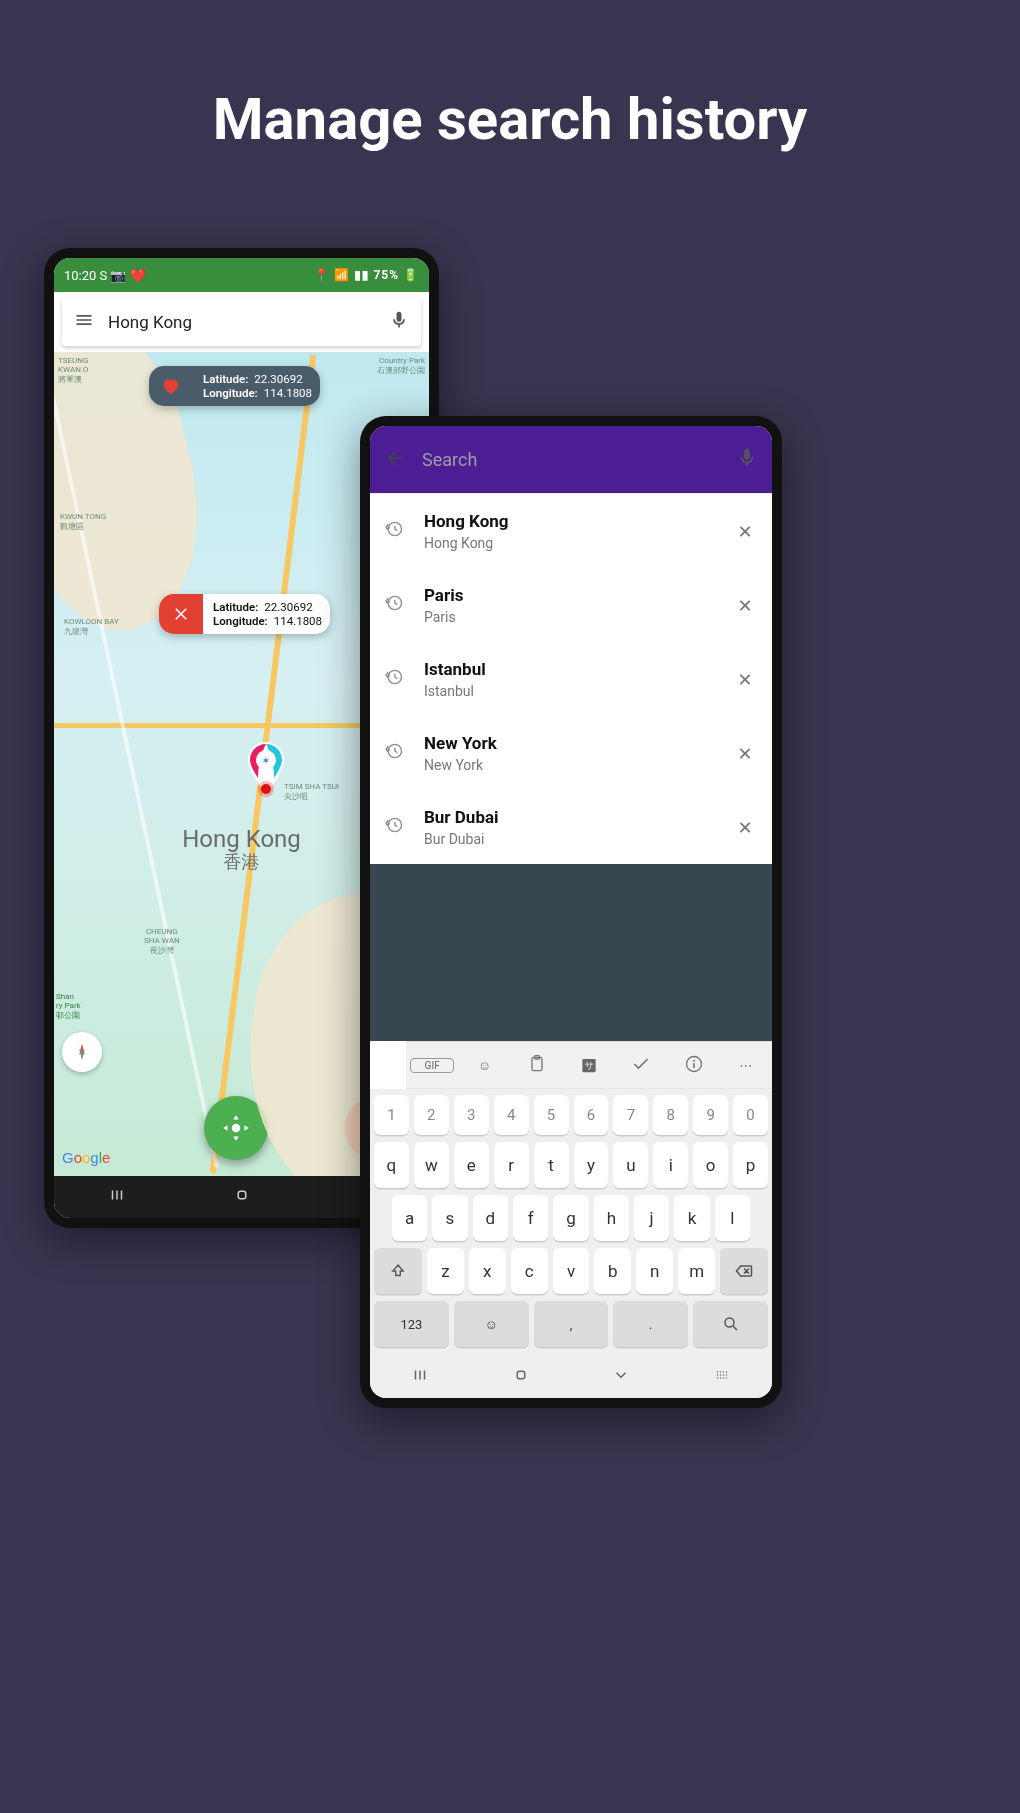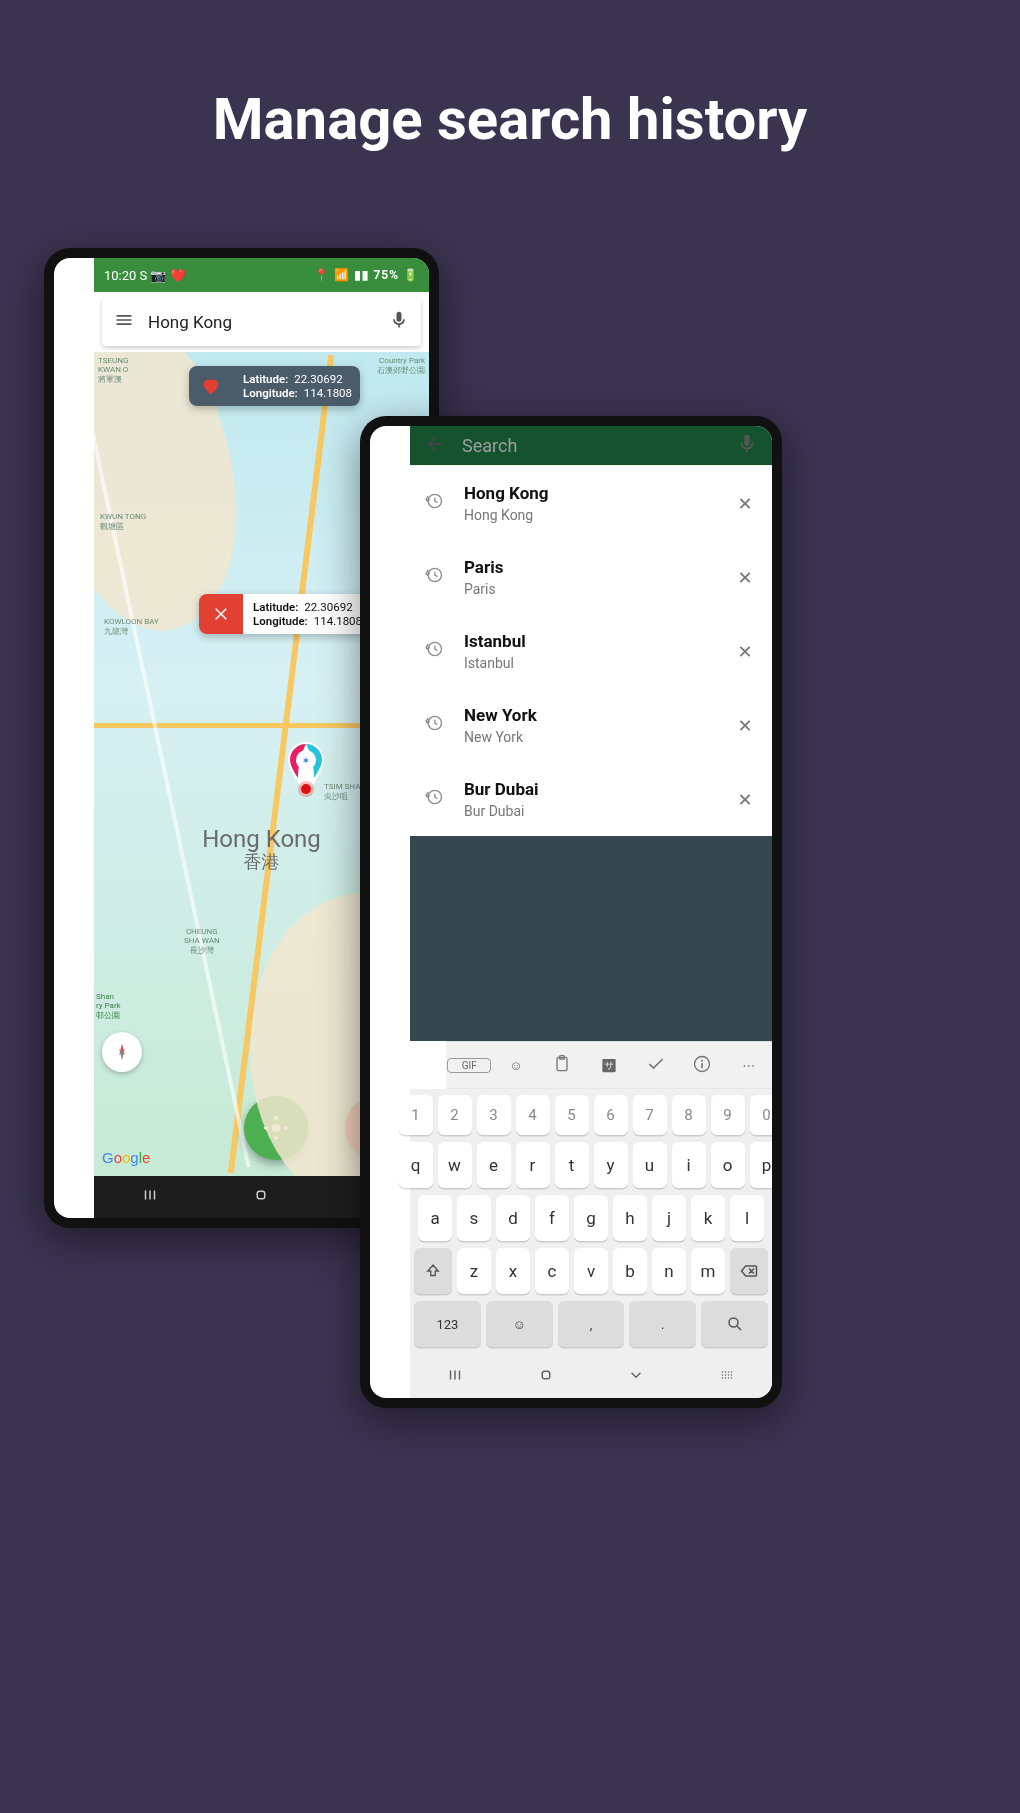--- a/index.html
+++ b/index.html
@@ -29,21 +29,20 @@
 }
 .screen {
   width: 100%;
   height: 100%;
   border-radius: 16px;
   overflow: hidden;
   position: relative;
   background: #fff;
   display: flex;
   flex-direction: column;
-  padding-left: 40px;
 }
 
 
 .phone-left { left: 44px; top: 248px; width: 395px; height: 980px; }
 
 .statusbar {
   background: #388e3c;
   color: #fff;
   height: 34px;
   display: flex;
@@ -95,21 +94,21 @@
   line-height: 1.1;
   text-align: center;
   left: 50%;
   transform: translateX(-50%);
 }
 .map-label .sub { font-size: 18px; }
 
 .info-bubble {
   position: absolute;
   display: flex;
-  border-radius: 8px;
+  border-radius: 15px;
   overflow: hidden;
   box-shadow: 0 3px 8px rgba(0,0,0,.25);
   font-size: 11.5px;
 }
 .info-bubble .left-chip {
   width: 44px;
   display: flex;
   align-items: center;
   justify-content: center;
 }
@@ -167,25 +166,25 @@
   display: flex;
   align-items: center;
   justify-content: space-around;
   color: #ddd;
 }
 
 
 .phone-right { left: 360px; top: 416px; width: 422px; height: 992px; z-index: 5; }
 
 .search-strip {
-  height: 40px;
+  height: 68px;
   display: flex;
   align-items: center;
   padding: 0 14px;
-  background: #14532d;
+  background: #4c1d95;
   border-bottom: 1px solid #eee;
   gap: 16px;
 }
 .search-strip .placeholder { flex:1; color:#9e9e9e; font-size:18px; }
 
 .history-list { background:#fff; }
 .history-item {
   display:flex; align-items:center; padding: 10px 10px 10px 14px; height: 74px;
 }
 .history-item .clock {

